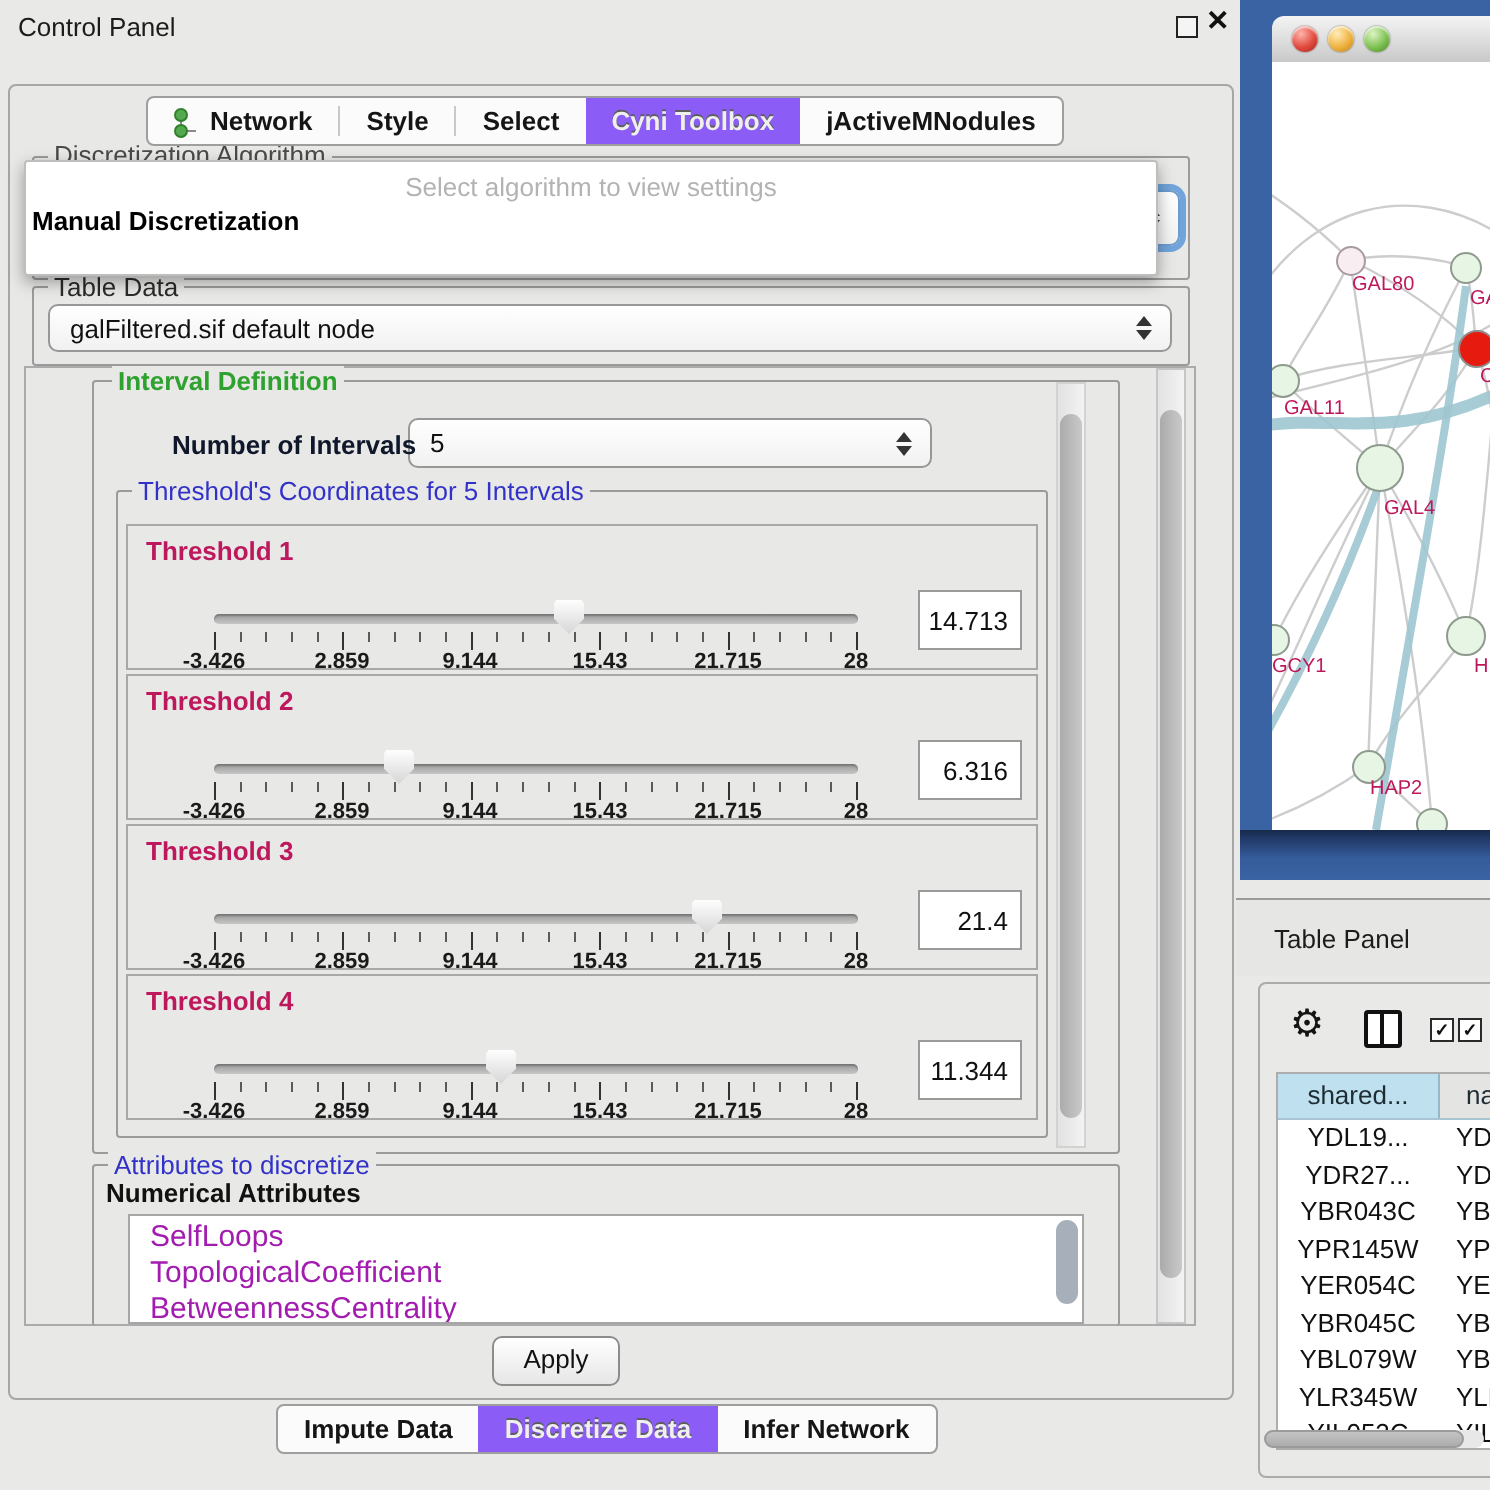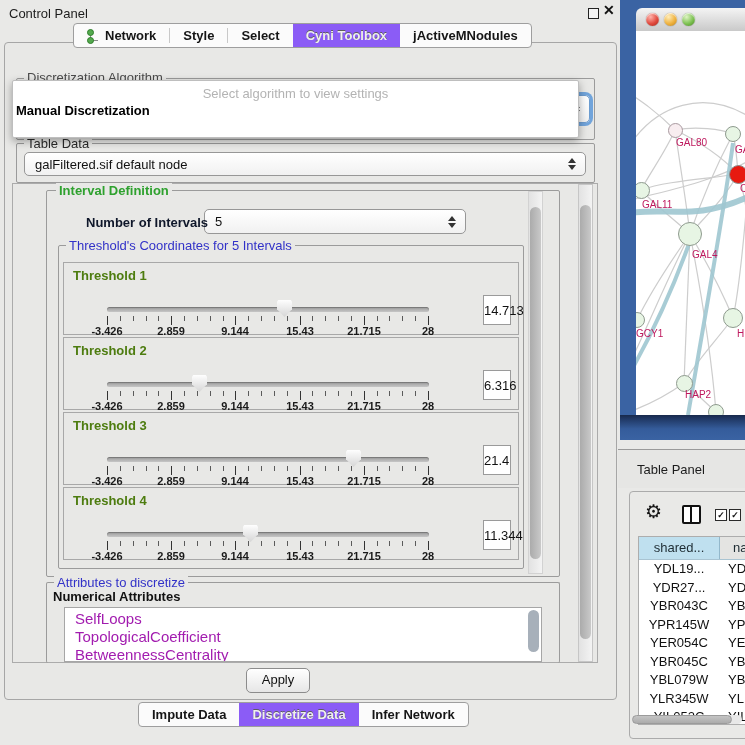--- a/index.html
+++ b/index.html
@@ -48,34 +48,34 @@
 
   .focus-combo{box-shadow:0 0 0 3px rgba(92,152,216,.85);border-color:#6C9CD0;z-index:20;}
 
   .scrollpane{position:absolute;left:12px;top:183px;width:586px;height:480px;
     border:1px solid #ABABAB;background:#E8E8E6;box-sizing:border-box;}
   .vscroll{position:absolute;width:15px;background:linear-gradient(to right,#E2E2E2,#F3F3F3);
     border:1px solid #C6C6C6;box-sizing:border-box;}
   .vscroll .thumb{position:absolute;left:1px;width:11px;background:linear-gradient(to right,#ABABAB,#C9C9C9);border-radius:6px;}
 
   .thr-panel{position:absolute;left:63px;width:454px;height:71px;border:1px solid #A8A8A8;background:#E8E8E6;}
-  .thr-label{position:absolute;left:9px;top:5px;font-size:13px;font-weight:bold;color:#4d7c0f;}
+  .thr-label{position:absolute;left:9px;top:5px;font-size:13px;font-weight:bold;color:#be185d;}
   .sl-track{position:absolute;left:43px;top:44px;width:322px;height:5px;border-radius:3px;
     background:linear-gradient(#9A9A9A,#C6C6C6);box-shadow:inset 0 1px 1px rgba(0,0,0,.25);}
   .sl-handle{position:absolute;top:37px;width:15px;height:17px;
     background:linear-gradient(#FEFEFE,#D6D6D6);
     clip-path:polygon(8% 0,92% 0,100% 10%,100% 55%,50% 100%,0 55%,0 10%);
     filter:drop-shadow(0 0 1px #777);}
   .sl-ticks-min{position:absolute;left:43px;top:53px;width:322px;height:5px;
     background:repeating-linear-gradient(to right,#5a5a5a 0 1px,transparent 1px 12.84px);}
   .sl-ticks-maj{position:absolute;left:43px;top:53px;width:322px;height:9px;
     background:repeating-linear-gradient(to right,#333 0 1px,transparent 1px 64.2px);}
   .sl-labels{position:absolute;left:43px;top:62px;width:322px;height:12px;}
   .sl-labels span{position:absolute;transform:translateX(-50%);font-size:11px;font-weight:bold;color:#1a1a1a;white-space:nowrap;}
-  .thr-value{position:absolute;right:7px;top:32px;width:28px;height:30px;background:#FFF;
+  .thr-value{position:absolute;right:7px;top:32px;width:52px;height:30px;background:#FFF;
     border:1px solid #9A9A9A;font-size:13px;color:#111;text-align:right;
     line-height:30px;padding-right:6px;box-sizing:border-box;}
 
   .attr-list{position:absolute;left:64px;top:607px;width:478px;height:55px;background:#FFF;
     border:1px solid #A6A6A6;overflow:hidden;box-sizing:border-box;}
   .attr-list .row{font-size:15px;color:#a21caf;padding-left:10px;line-height:18px;white-space:nowrap;}
   .list-scroll{position:absolute;right:2px;top:2px;width:11px;height:42px;background:#A7B0BA;border-radius:6px;}
 
   .apply-btn{position:absolute;left:246px;top:668px;width:62px;height:23px;
     background:linear-gradient(#FFFFFF,#E6E6E6);border:1px solid #8C8C8C;border-radius:5px;
@@ -125,21 +125,21 @@
 <body>
 
 <div id="screen">
 
   <div class="cp-title">Control Panel</div>
   <div class="float-ico"></div>
   <div class="close-ico">✕</div>
 
   <div class="main-panel"></div>
 
-  <div class="tabbar" style="left:73px;top:23px;justify-content:space-between;">
+  <div class="tabbar" style="left:73px;top:48px;justify-content:space-between;">
     <div class="tab">
       <span class="net-glyph">
           <em></em>
           <i style="left:0;top:0;"></i>
           <i style="left:0;top:8px;"></i>
         </span>
       <span>Network</span>
     </div>
     <div class="sep"></div>
     <div class="tab">

